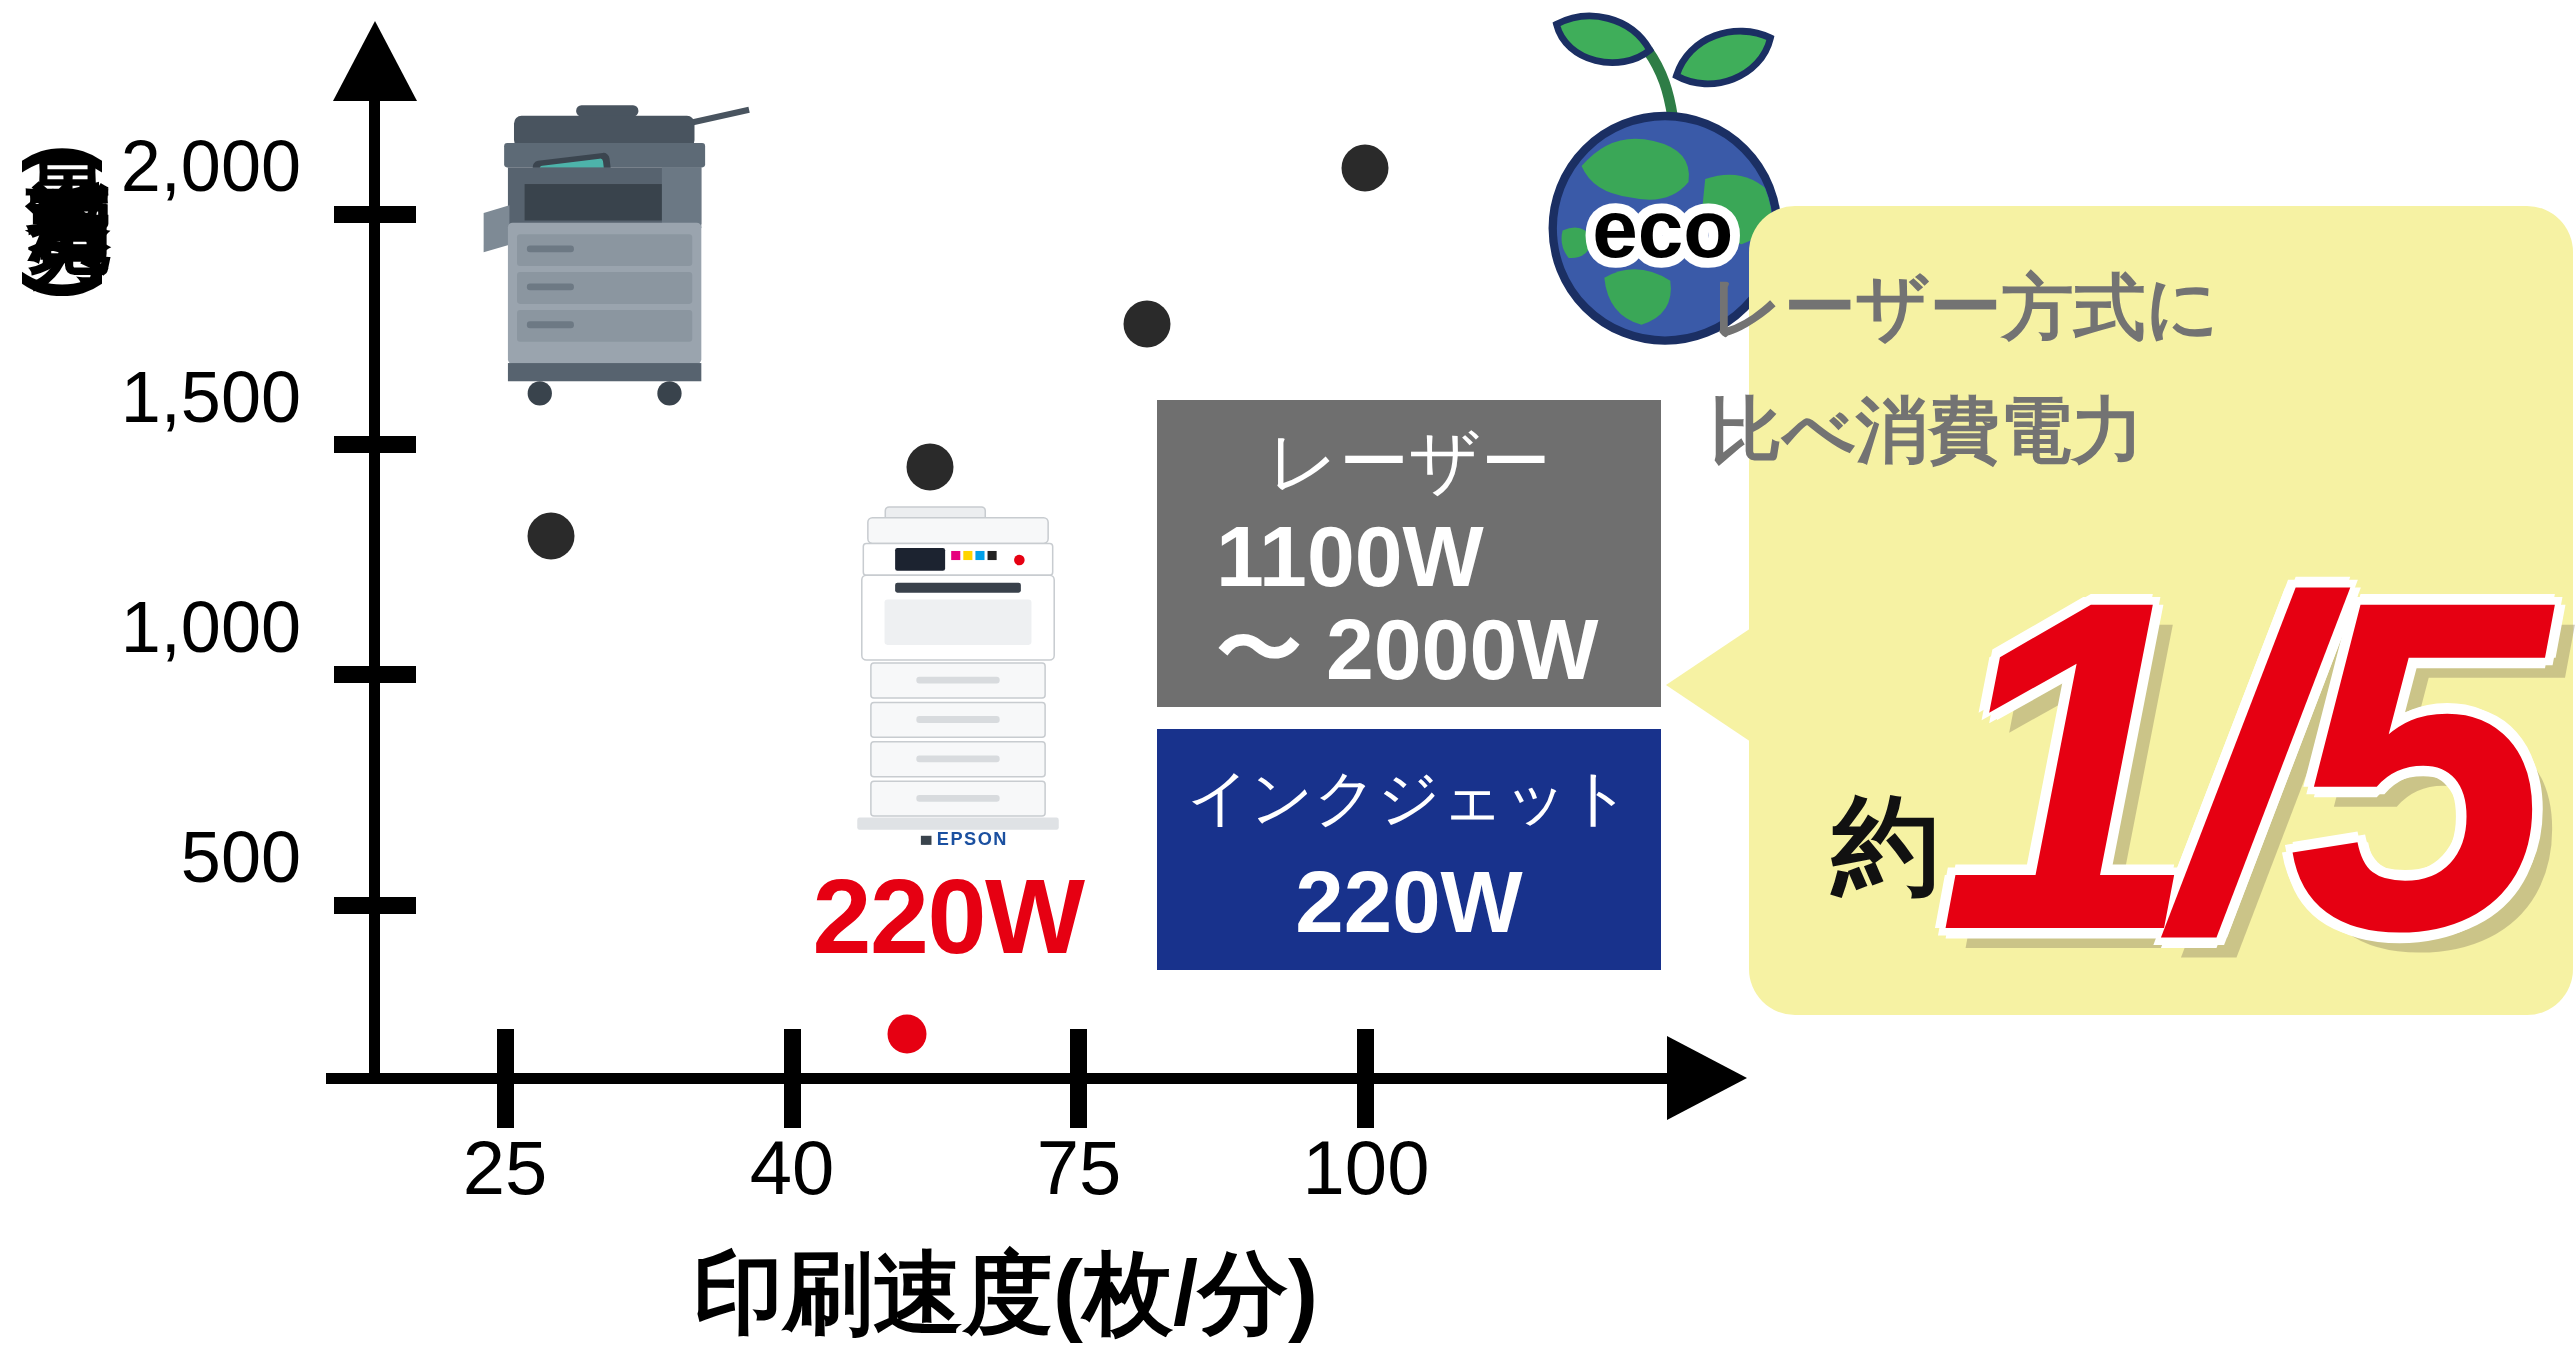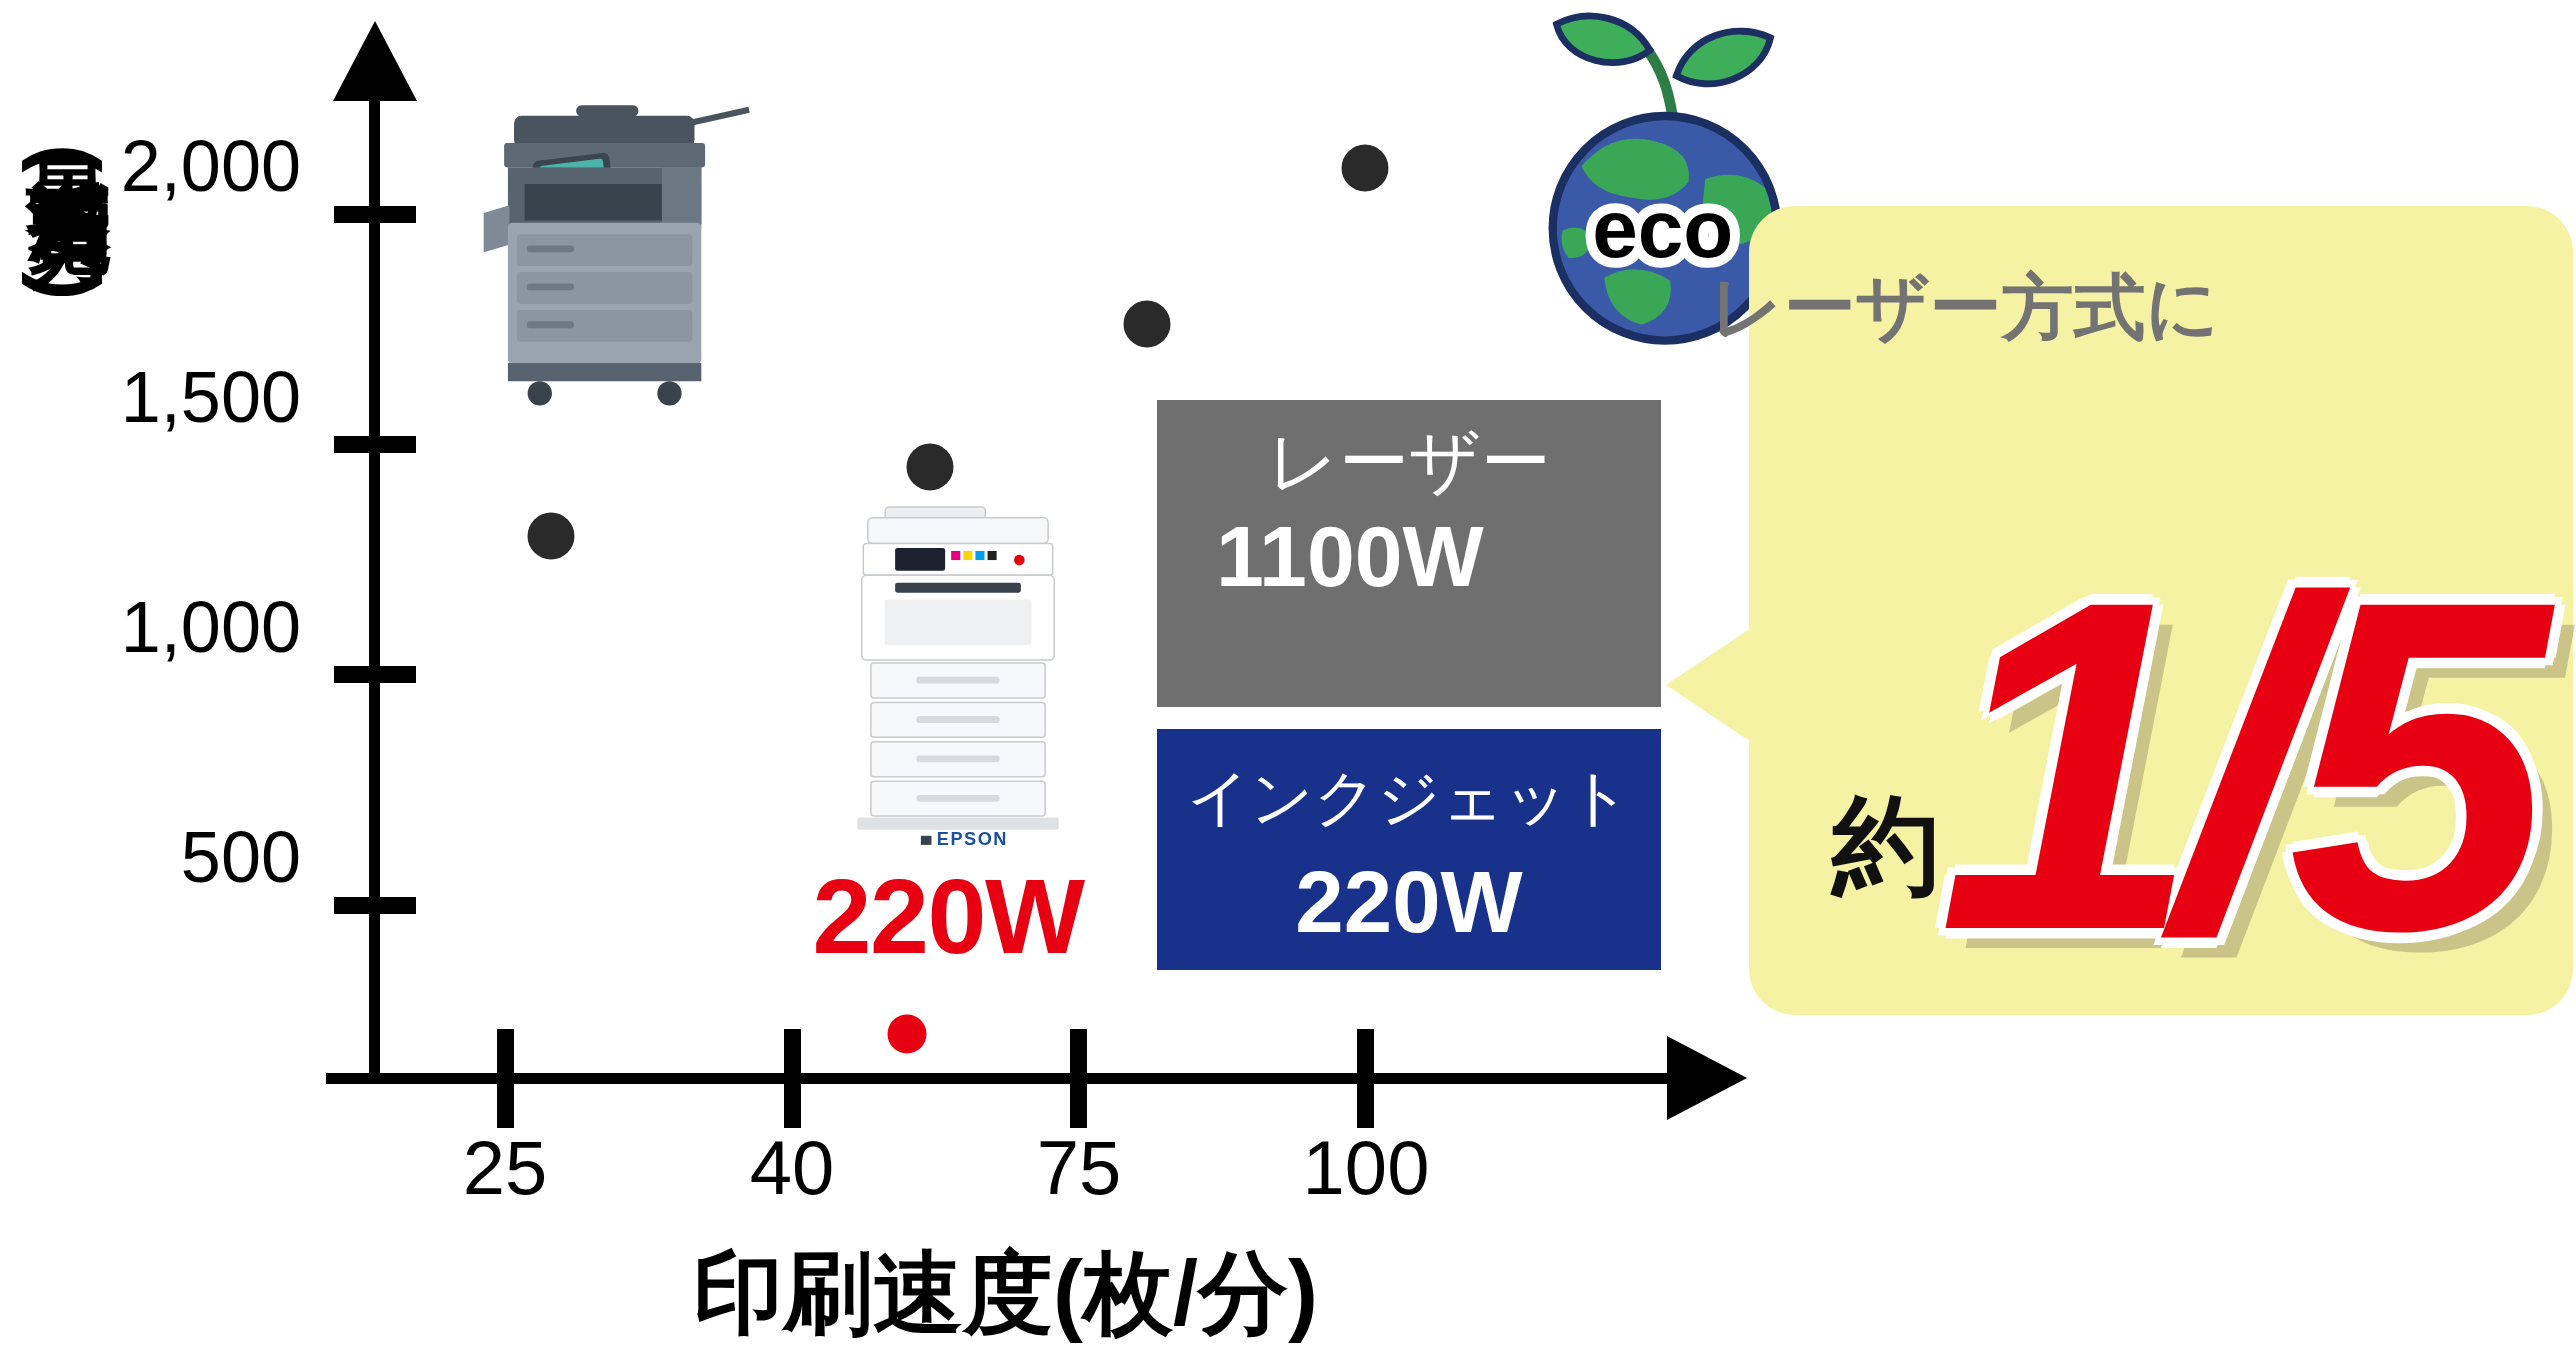--- a/index.html
+++ b/index.html
@@ -183,20 +183,21 @@
     <rect x="8" y="414" width="266" height="16" rx="3" fill="#dfe2e5"></rect>
     <rect x="92" y="438" width="14" height="12" fill="#39434c"></rect>
     <text x="160" y="450" font-size="24" font-weight="700" fill="#1b50a0" letter-spacing="2" text-anchor="middle">EPSON</text>
   </svg>
 
   <div id="inkjet-watt-label">220W</div>
 
   <div id="laser-box">
     <div class="box-title">レーザー</div>
     <div class="watt-line">1100W</div>
+    <div class="watt-line">〜 2000W</div>
   </div>
 
   <div id="inkjet-box">
     <div class="box-title">インクジェット</div>
     <div class="watt-line">220W</div>
   </div>
 
   <svg id="eco-badge" viewBox="0 0 390 460">
     <path d="M205 150 C200 118 192 90 172 62" stroke="#2e7d46" stroke-width="14" fill="none"></path>
     <path d="M175 62 C150 18 94 6 52 28 C64 78 136 94 175 62 Z" fill="#3fae5a" stroke="#1b2f63" stroke-width="9"></path>
@@ -210,17 +211,18 @@
       <path d="M248 232 Q300 214 336 252 Q340 304 296 318 Q254 312 244 272 Z" fill="#3aa757"></path>
       <path d="M115 362 Q158 338 202 366 Q208 410 164 424 Q120 412 115 362 Z" fill="#3aa757"></path>
       <path d="M60 300 Q85 288 100 310 Q95 338 68 336 Q55 320 60 300 Z" fill="#3aa757"></path>
     </g>
     <text x="192" y="335" font-size="108" font-weight="700" text-anchor="middle" fill="#000" stroke="#ffffff" stroke-width="26" paint-order="stroke" stroke-linejoin="round">eco</text>
   </svg>
 
   <div id="callout"></div>
   <div id="callout-tail"></div>
   <div class="callout-line" id="callout-line1">レーザー方式に</div>
+  <div class="callout-line" id="callout-line2">比べ消費電力</div>
   <div id="callout-approx">約</div>
   <div id="callout-fraction">1/5</div>
 
 </div>
 
 
 </body></html>

